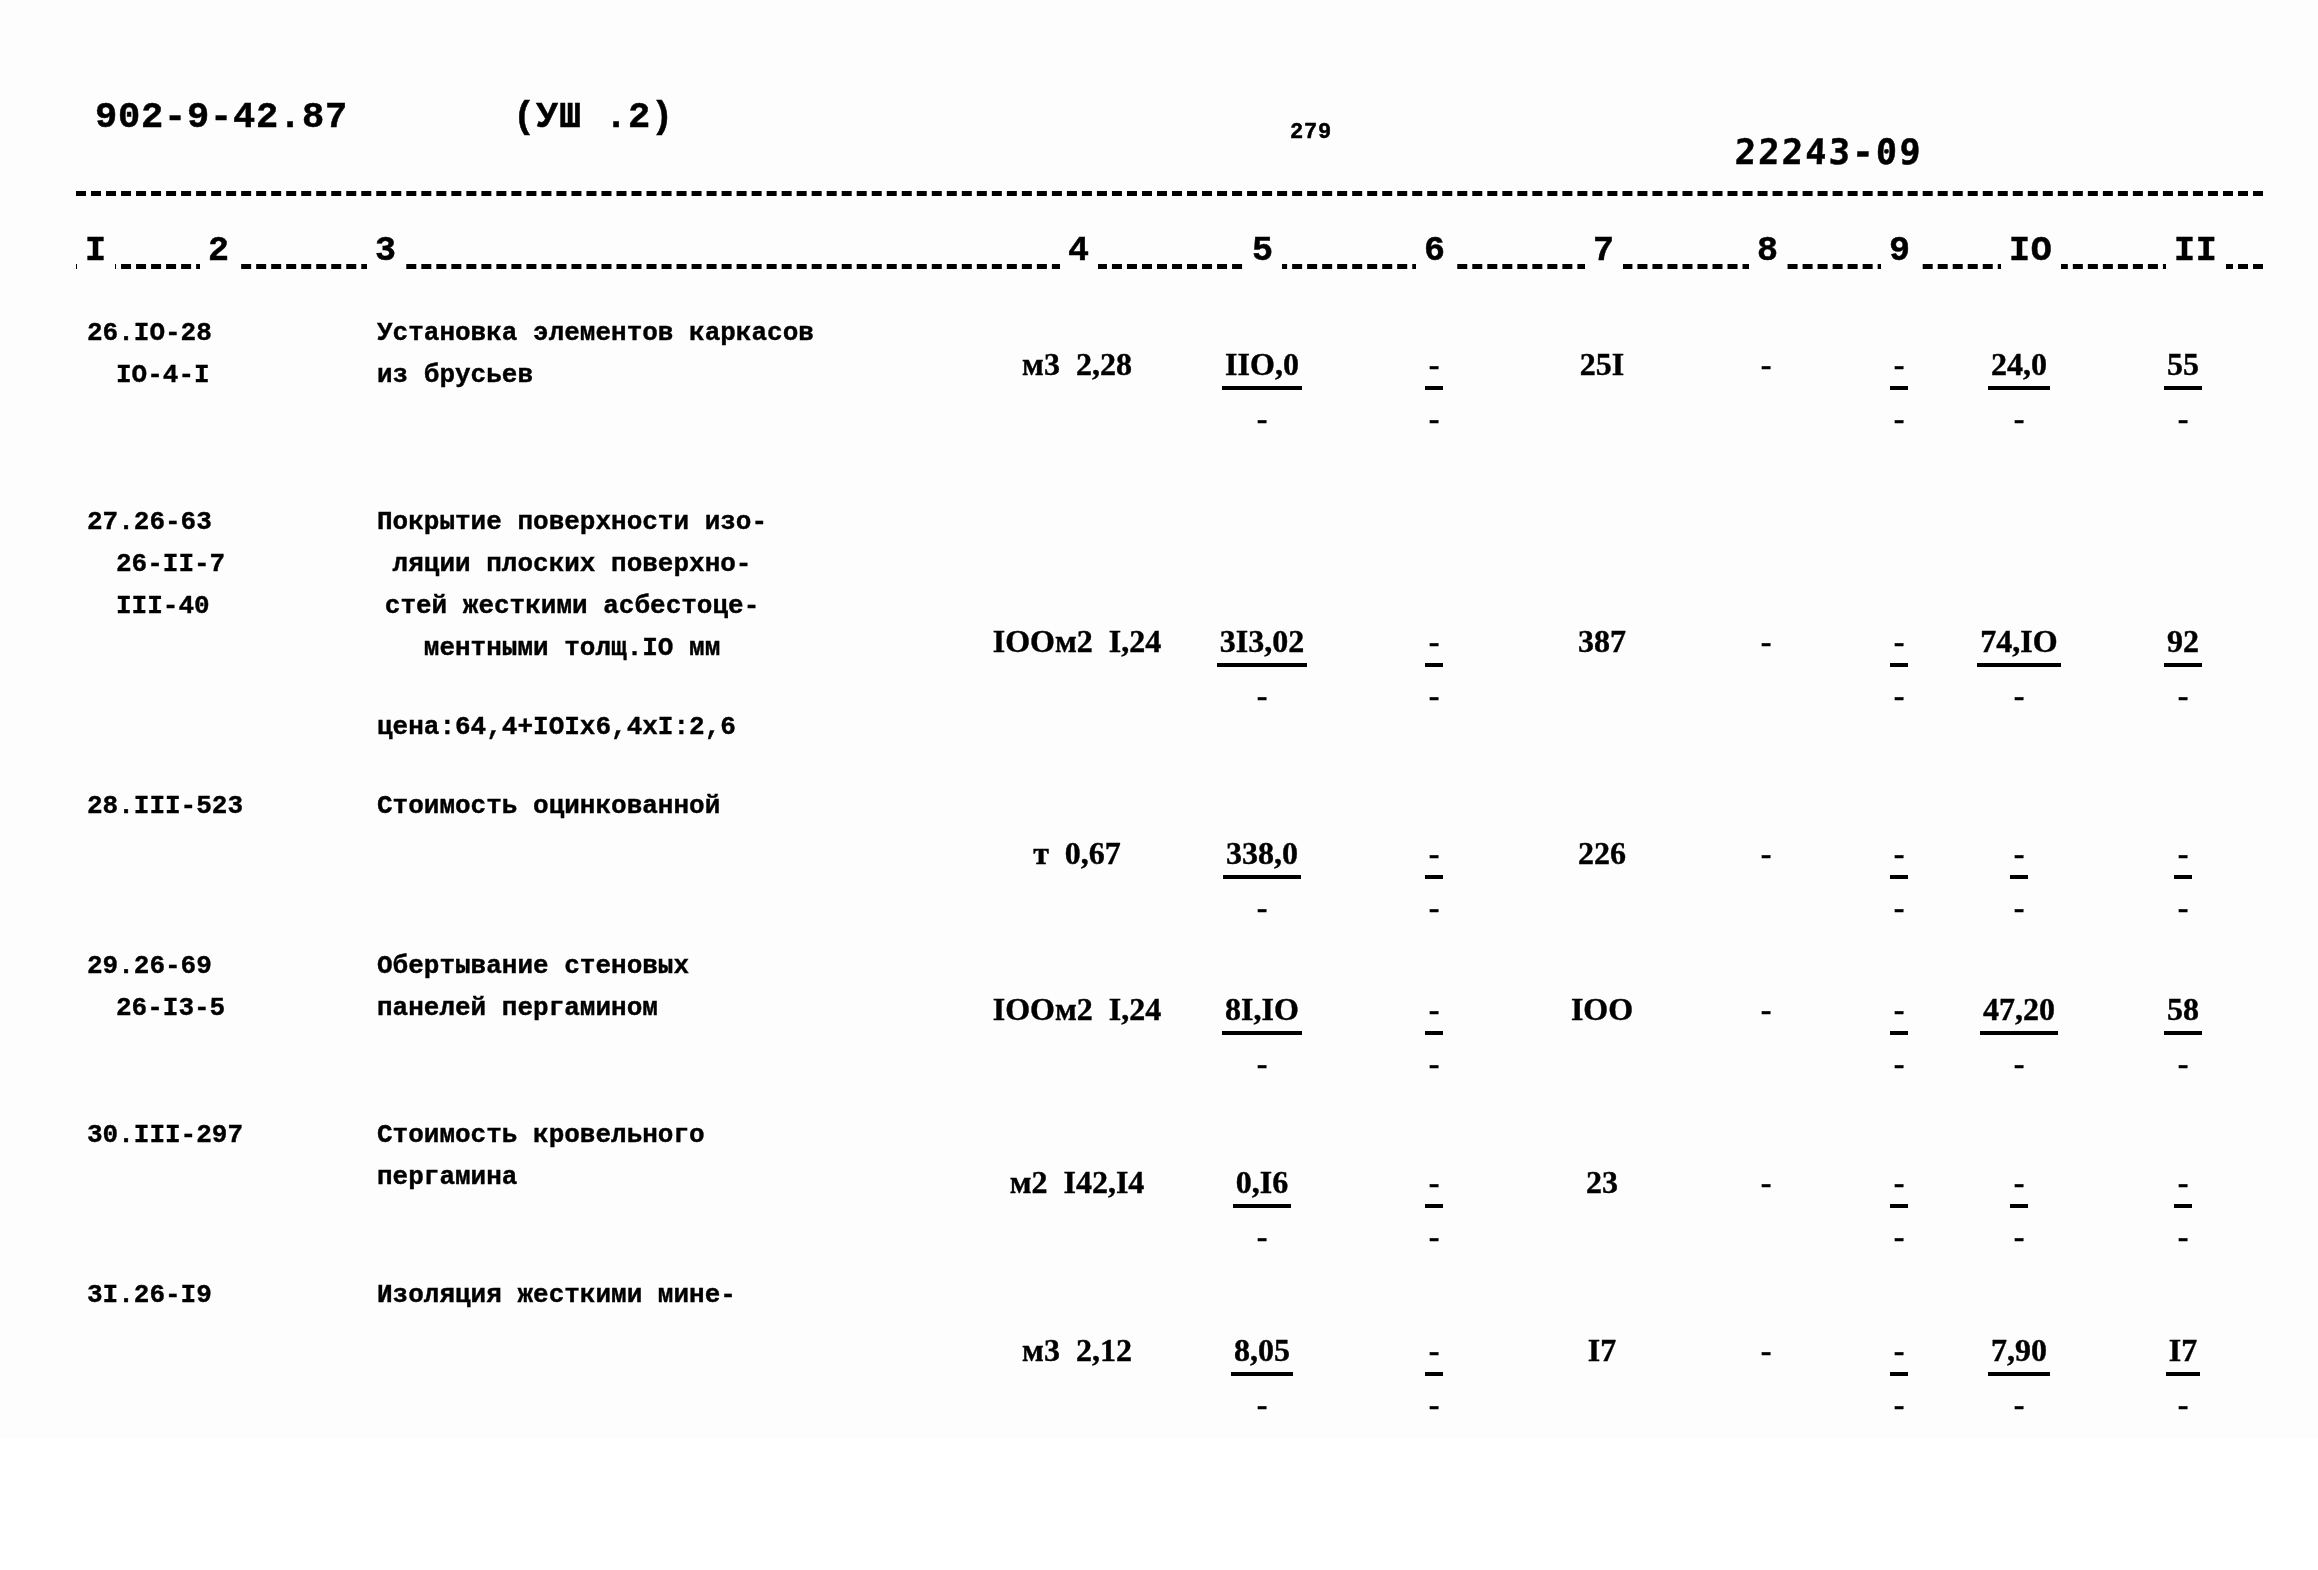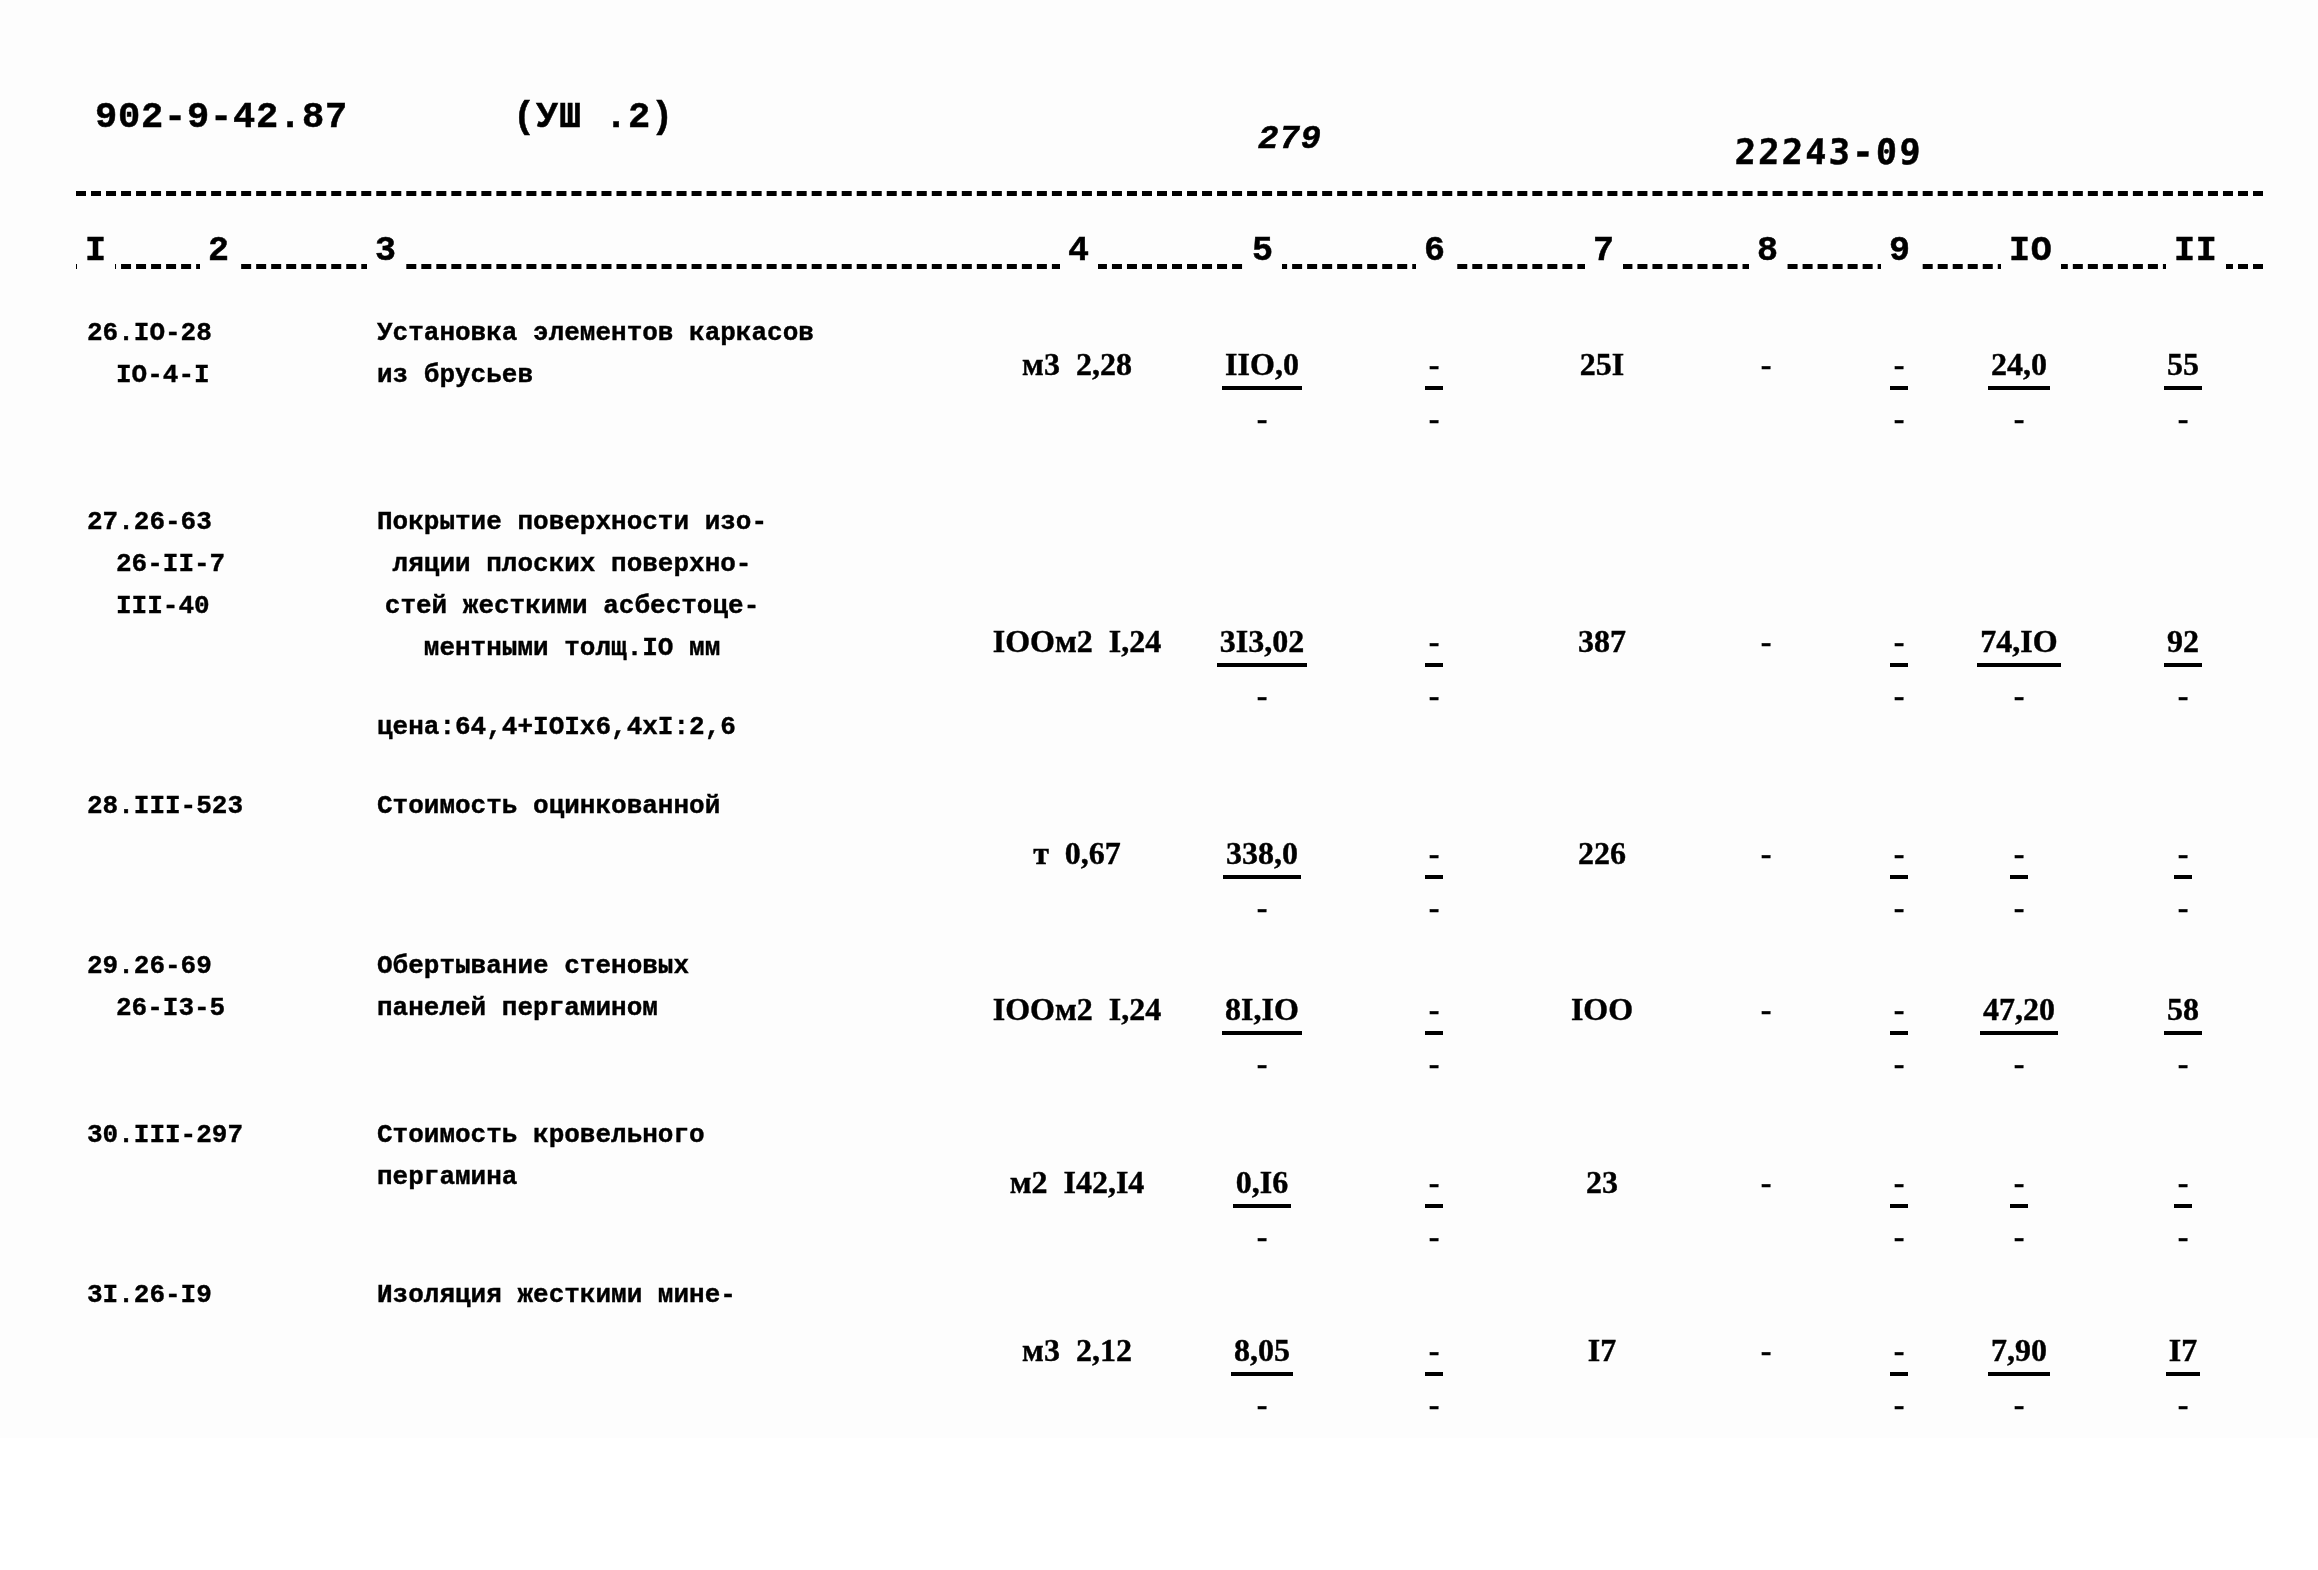--- a/index.html
+++ b/index.html
@@ -22,21 +22,21 @@
   
   .hdr {
     position: absolute;
     font-weight: bold;
     letter-spacing: 0.8px;
     white-space: nowrap;
     -webkit-text-stroke: 0.5px #000;
   }
   #doc-code   { left: 95px; top: 96px;  font-size: 37px; }
   #section-ref{ left: 513px; top: 96px;  font-size: 37px; }
-  #page-num   { left: 1258px; top: 120px; font-size: 34px; font-style: italic; }
+  #page-num   { left: 1290px; top: 120px; font-size: 22px; }
   #stamp-code {
     left: 1735px; top: 132px; font-size: 35px;
     font-family: "DejaVu Sans Mono", monospace;
     letter-spacing: 2.4px;
     transform: skewX(-2deg);
   }
 
   
   .rule {
     position: absolute;

